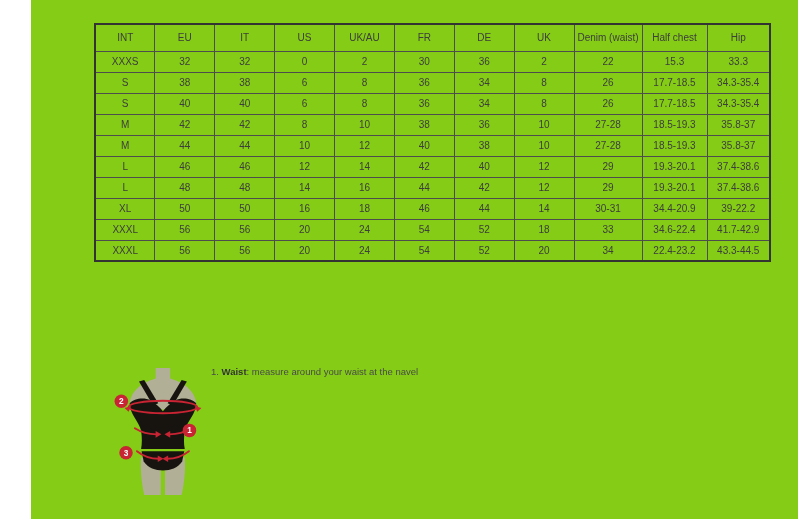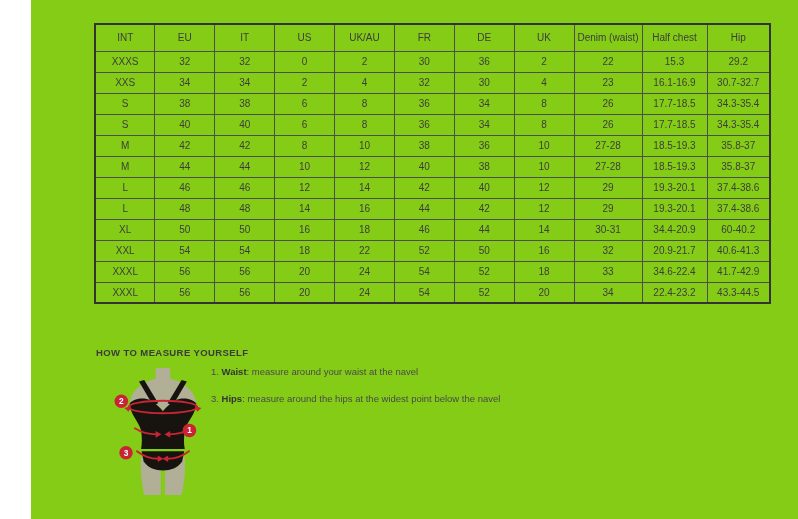--- a/index.html
+++ b/index.html
@@ -104,34 +104,21 @@
           <td>XXXS</td>
           <td>32</td>
           <td>32</td>
           <td>0</td>
           <td>2</td>
           <td>30</td>
           <td>36</td>
           <td>2</td>
           <td>22</td>
           <td>15.3</td>
-          <td>29.2</td>
-        </tr>
-        <tr>
-          <td>XXS</td>
-          <td>34</td>
-          <td>34</td>
-          <td>2</td>
-          <td>4</td>
-          <td>32</td>
-          <td>30</td>
-          <td>4</td>
-          <td>23</td>
-          <td>16.1-16.9</td>
-          <td>30.7-32.7</td>
+          <td>33.3</td>
         </tr>
         <tr>
           <td>S</td>
           <td>38</td>
           <td>38</td>
           <td>6</td>
           <td>8</td>
           <td>36</td>
           <td>34</td>
           <td>8</td>
@@ -208,34 +195,21 @@
           <td>XL</td>
           <td>50</td>
           <td>50</td>
           <td>16</td>
           <td>18</td>
           <td>46</td>
           <td>44</td>
           <td>14</td>
           <td>30-31</td>
           <td>34.4-20.9</td>
-          <td>60-40.2</td>
-        </tr>
-        <tr>
-          <td>XXL</td>
-          <td>54</td>
-          <td>54</td>
-          <td>18</td>
-          <td>22</td>
-          <td>52</td>
-          <td>50</td>
-          <td>16</td>
-          <td>32</td>
-          <td>20.9-21.7</td>
-          <td>40.6-41.3</td>
+          <td>39-22.2</td>
         </tr>
         <tr>
           <td>XXXL</td>
           <td>56</td>
           <td>56</td>
           <td>20</td>
           <td>24</td>
           <td>54</td>
           <td>52</td>
           <td>18</td>
@@ -252,21 +226,20 @@
           <td>54</td>
           <td>52</td>
           <td>20</td>
           <td>34</td>
           <td>22.4-23.2</td>
           <td>43.3-44.5</td>
         </tr>
       </tbody>
   </table>
 
-  <div class="measure-title">HOW TO MEASURE YOURSELF</div>
 
   <div class="figure-wrap">
     <svg viewBox="0 0 100 125" xmlns="http://www.w3.org/2000/svg">
 
       <g>
 
         <path d="M41,0 L55,0 L55,11 C55,13.5 41,13.5 41,11 Z" fill="#b1af95"></path>
 
         <path d="M16,34 C17,21 30,13 41,10 L55,10 C66,13 79,21 80,34 L80,40 L16,40 Z" fill="#b1af95"></path>
 
@@ -315,16 +288,15 @@
       </g>
       <g>
         <circle cx="12.5" cy="81.5" r="6.5" fill="#c92433"></circle>
         <text x="12.5" y="84.3" text-anchor="middle" font-size="8" font-weight="bold" fill="#ffffff">3</text>
       </g>
     </svg>
   </div>
 
   <div class="instructions">
       <div class="line"><span class="num">1. </span><b>Waist</b><span>: measure around your waist at the navel</span></div>
-      <div class="line"><span class="num">3. </span><b>Hips</b><span>: measure around the hips at the widest point below the navel</span></div>
     </div>
 
 </div>
 
 </body></html>

